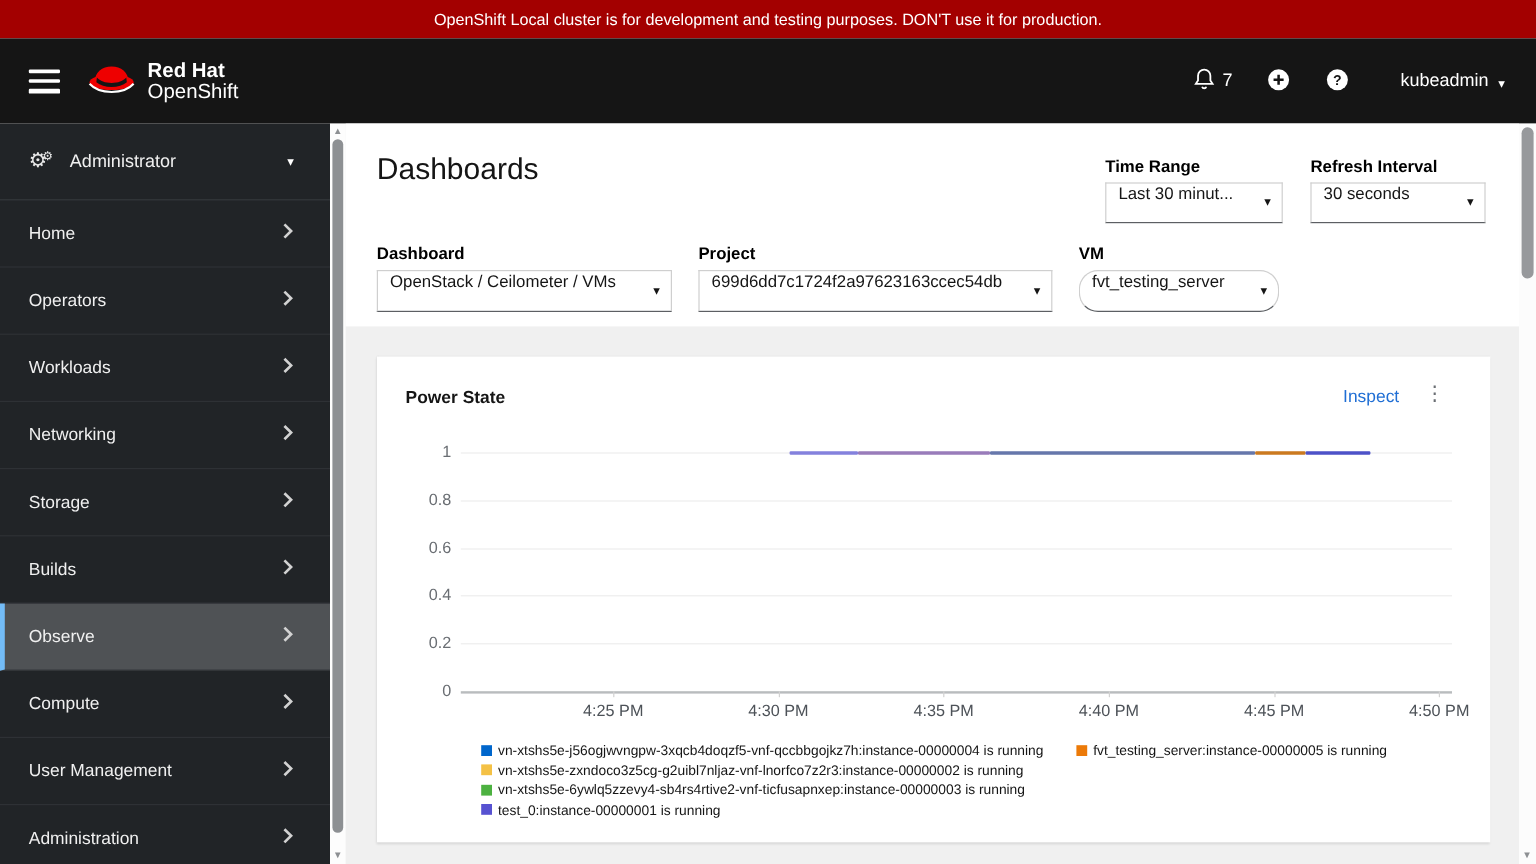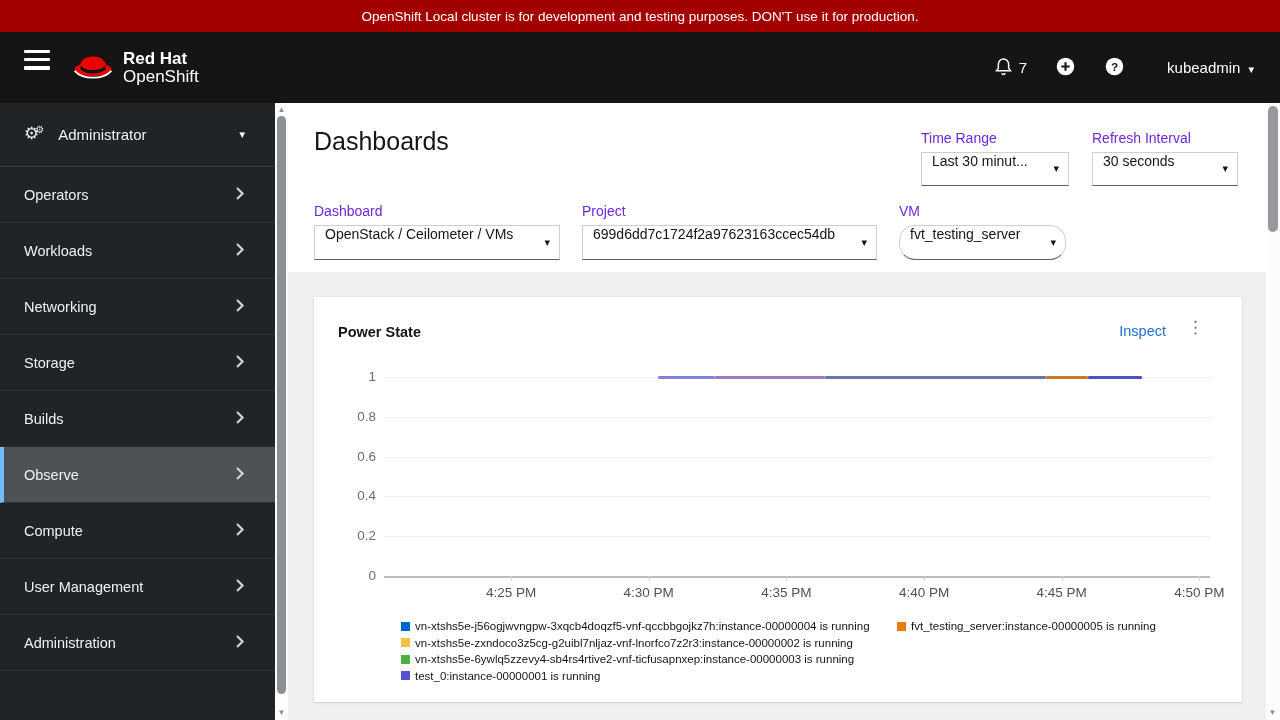--- a/index.html
+++ b/index.html
@@ -8,21 +8,21 @@
   .stage { position:relative; width:1280px; height:720px; overflow:hidden; }
 
   
   .banner { position:absolute; left:0; top:0; width:1280px; height:32px;
     background:#a30000; color:#fff; font-size:13.5px;
     display:flex; align-items:center; justify-content:center; }
 
   
   .masthead { position:absolute; left:0; top:32px; width:1280px; height:71px;
     background:#151515; display:flex; align-items:center; justify-content:space-between; }
-  .mh-left { display:flex; align-items:flex-start; }
+  .mh-left { display:flex; align-items:center; }
   .hamburger { margin-left:24px; width:26px; height:20px; display:flex; flex-direction:column;
     justify-content:space-between; cursor:pointer; background:none; border:none; }
   .hamburger span { display:block; height:3.2px; background:#fff; border-radius:1px; }
   .brand { display:flex; align-items:center; margin-left:22px; }
   .brand-text { margin-left:9px; color:#fff; line-height:1.05; }
   .brand-line1 { font-weight:700; font-size:17px; }
   .brand-line2 { font-weight:400; font-size:17px; color:#fff; }
   .mh-right { display:flex; align-items:center; padding-right:26px; }
   .mh-btn { display:flex; align-items:center; background:none; border:none; cursor:pointer; }
   .bell-group { margin-right:28px; color:#fff; font-size:15px; }
@@ -50,21 +50,21 @@
   .side-scroll .thumb { position:absolute; left:2px; width:9px; top:13px; height:578px;
     background:#8d9093; border-radius:5px; }
   .scroll-arrow { position:absolute; left:0; width:13px; height:12px; color:#8d9093;
     font-size:8px; text-align:center; line-height:12px; cursor:pointer; }
 
   
   .main { position:absolute; left:288px; top:103px; width:978px; height:617px; background:#f0f0f0; }
   .content-header { position:absolute; left:0; top:0; width:978px; height:169px; background:#fff; }
   .page-title { position:absolute; left:26px; top:24px; font-size:25px; font-weight:500; color:#151515; }
 
-  .field-label { position:absolute; font-size:14px; font-weight:400; color:#6d28d9; }
+  .field-label { position:absolute; font-size:14px; font-weight:700; color:#000000; }
   .pf-select { position:absolute; background:#fff; border:1px solid #cfcfcf; border-bottom-color:#5c5f63;
     display:flex; align-items:flex-start; padding:0 26px 0 10px; font-size:14px; color:#151515;
     cursor:pointer; white-space:nowrap; overflow:hidden; }
   .pf-select .sel-caret { position:absolute; right:9px; top:50%; transform:translateY(-54%);
     font-size:11px; color:#151515; }
 
   
   .card { position:absolute; left:26px; top:194px; width:928px; height:405px; background:#fff;
     box-shadow:0 1px 2px rgba(3,3,3,0.12), 0 0 1px rgba(3,3,3,0.1); }
   .card-head { position:absolute; left:0; top:0; width:100%; height:54px; }
@@ -157,20 +157,26 @@
   </header>
 
   <nav class="sidebar">
     <div class="persp-row">
       <span class="persp-icon">⚙<span class="mini-cog">⚙</span></span>
       <span class="persp-label">Administrator</span>
       <span class="persp-caret">▾</span>
     </div>
     <div id="sidebar-items">
         <div class="nav-item">
+          <span class="nav-label">Home</span>
+          <span><svg width="10" height="15" viewBox="0 0 10 15">
+              <path d="M2 2l5.6 5.5L2 13" fill="none" stroke="#d2d2d2" stroke-width="2.2"></path>
+            </svg></span>
+        </div>
+        <div class="nav-item">
           <span class="nav-label">Operators</span>
           <span><svg width="10" height="15" viewBox="0 0 10 15">
               <path d="M2 2l5.6 5.5L2 13" fill="none" stroke="#d2d2d2" stroke-width="2.2"></path>
             </svg></span>
         </div>
         <div class="nav-item">
           <span class="nav-label">Workloads</span>
           <span><svg width="10" height="15" viewBox="0 0 10 15">
               <path d="M2 2l5.6 5.5L2 13" fill="none" stroke="#d2d2d2" stroke-width="2.2"></path>
             </svg></span>

